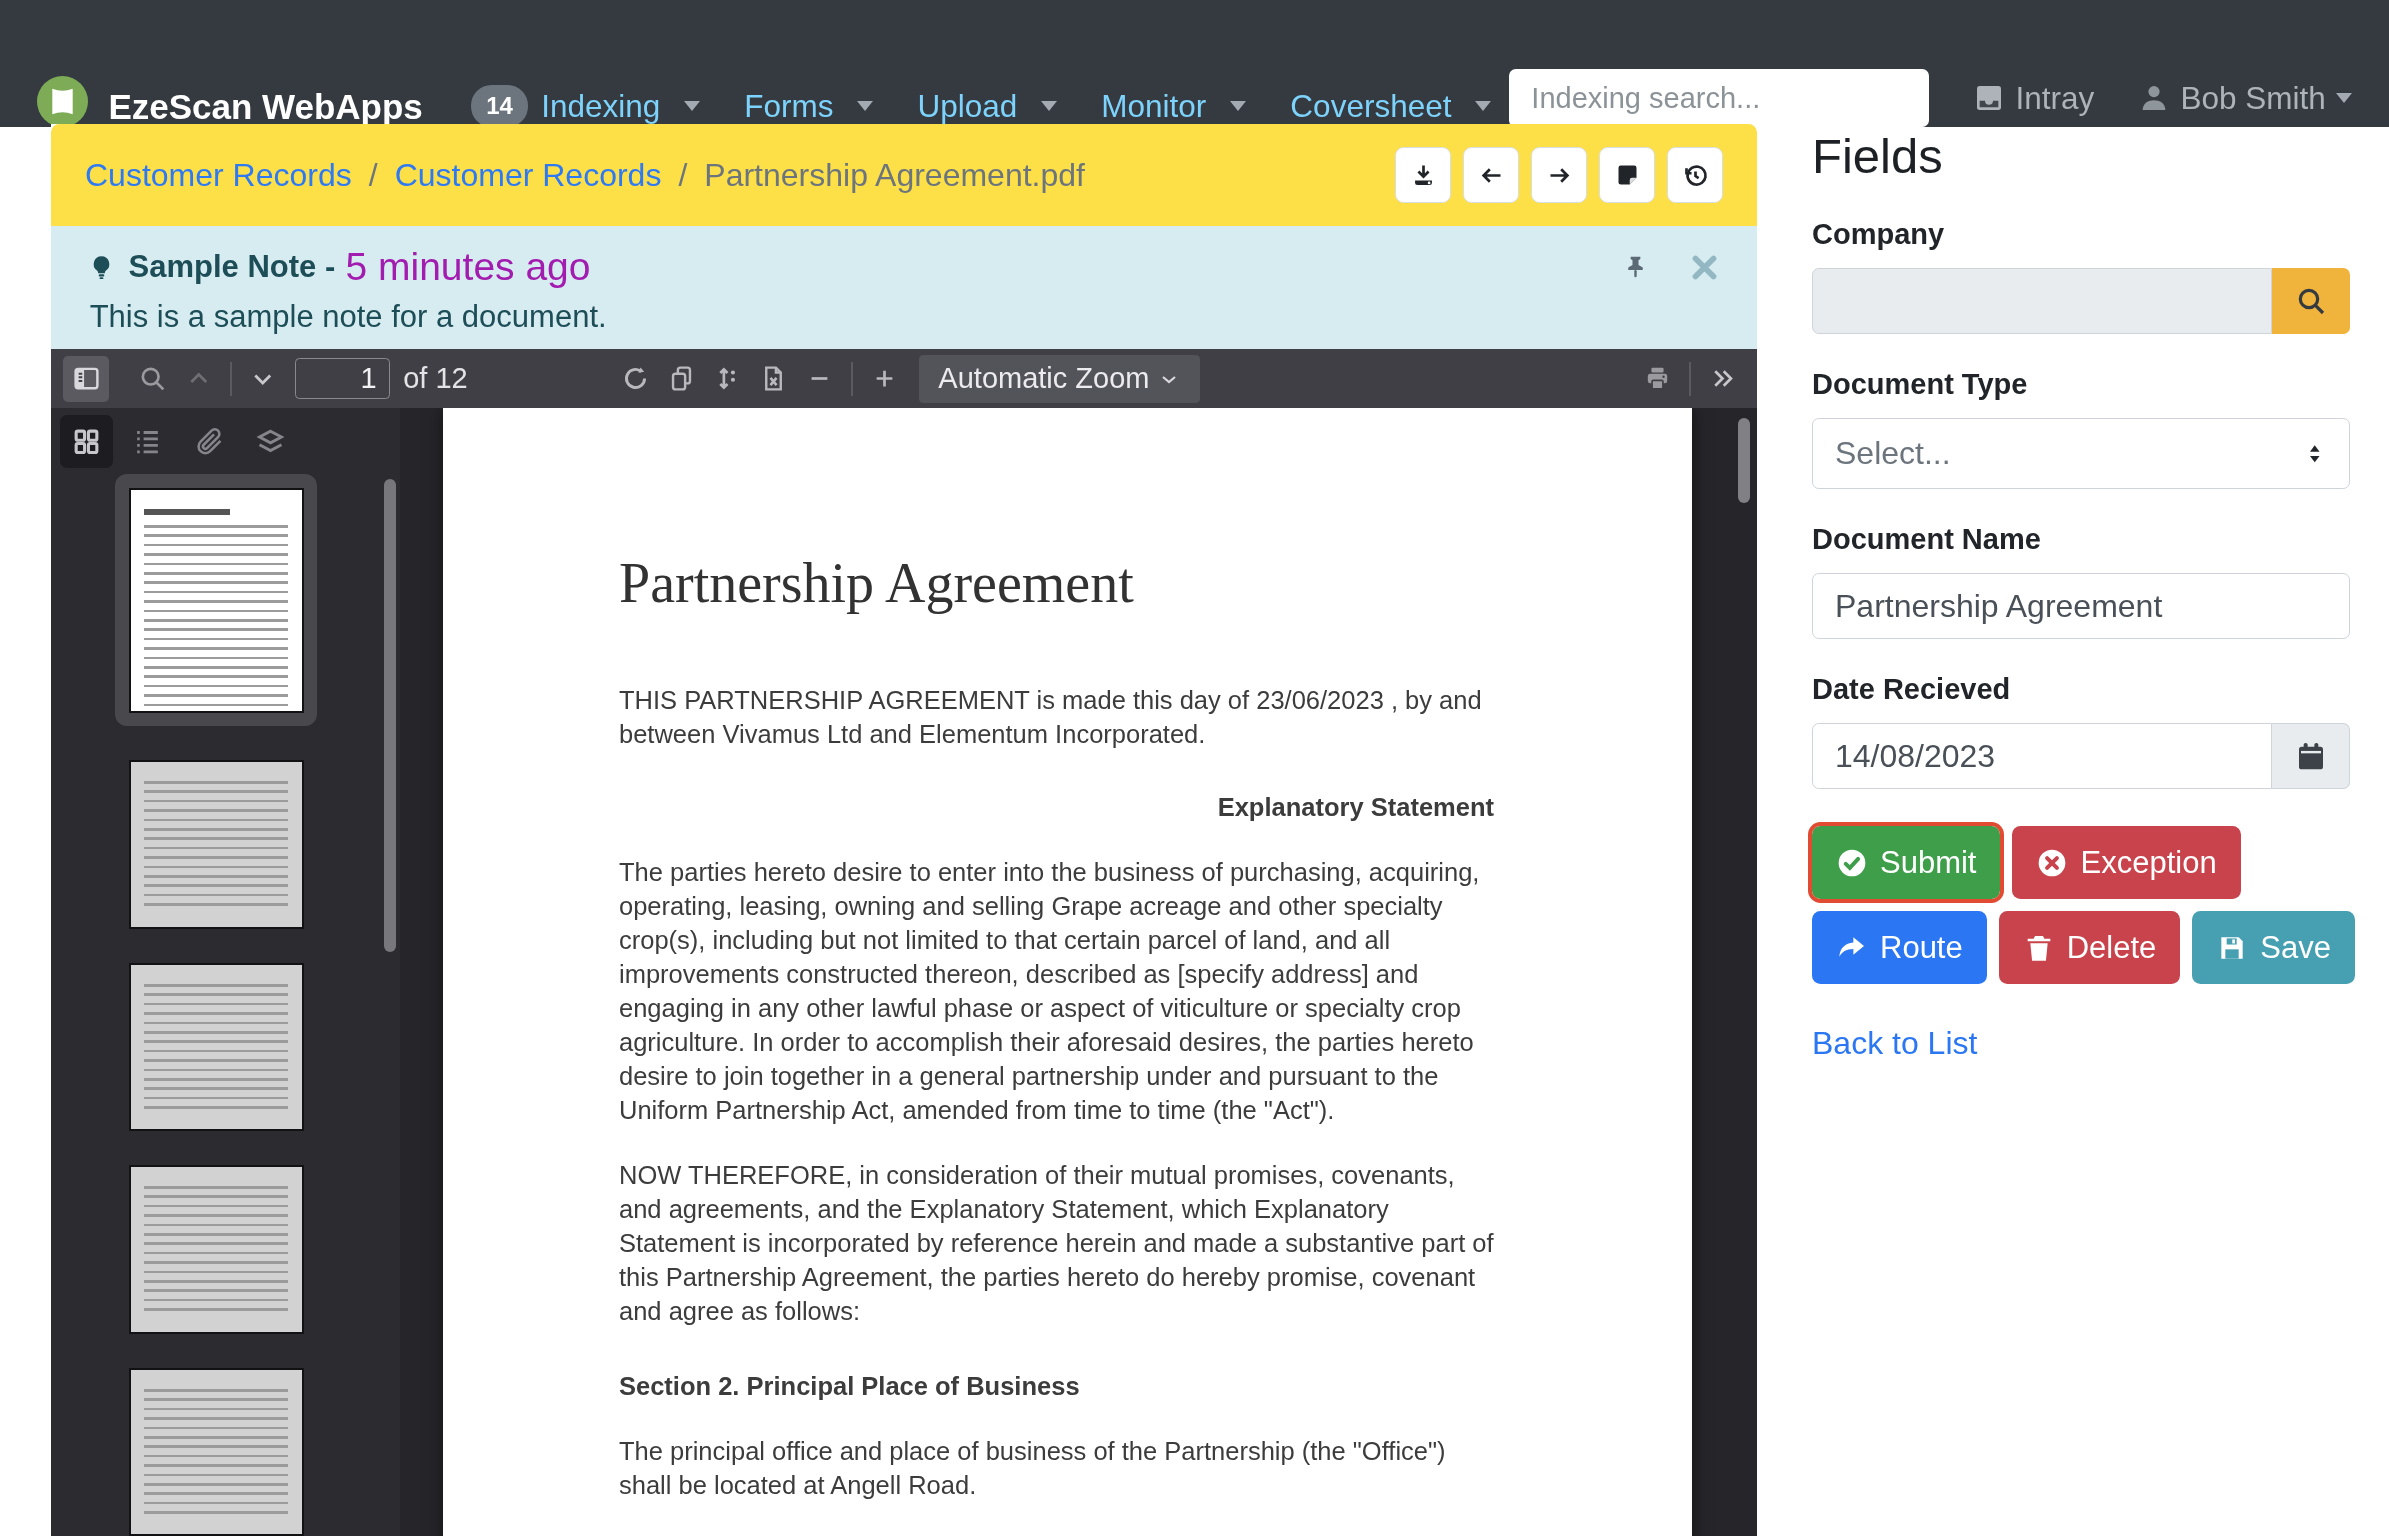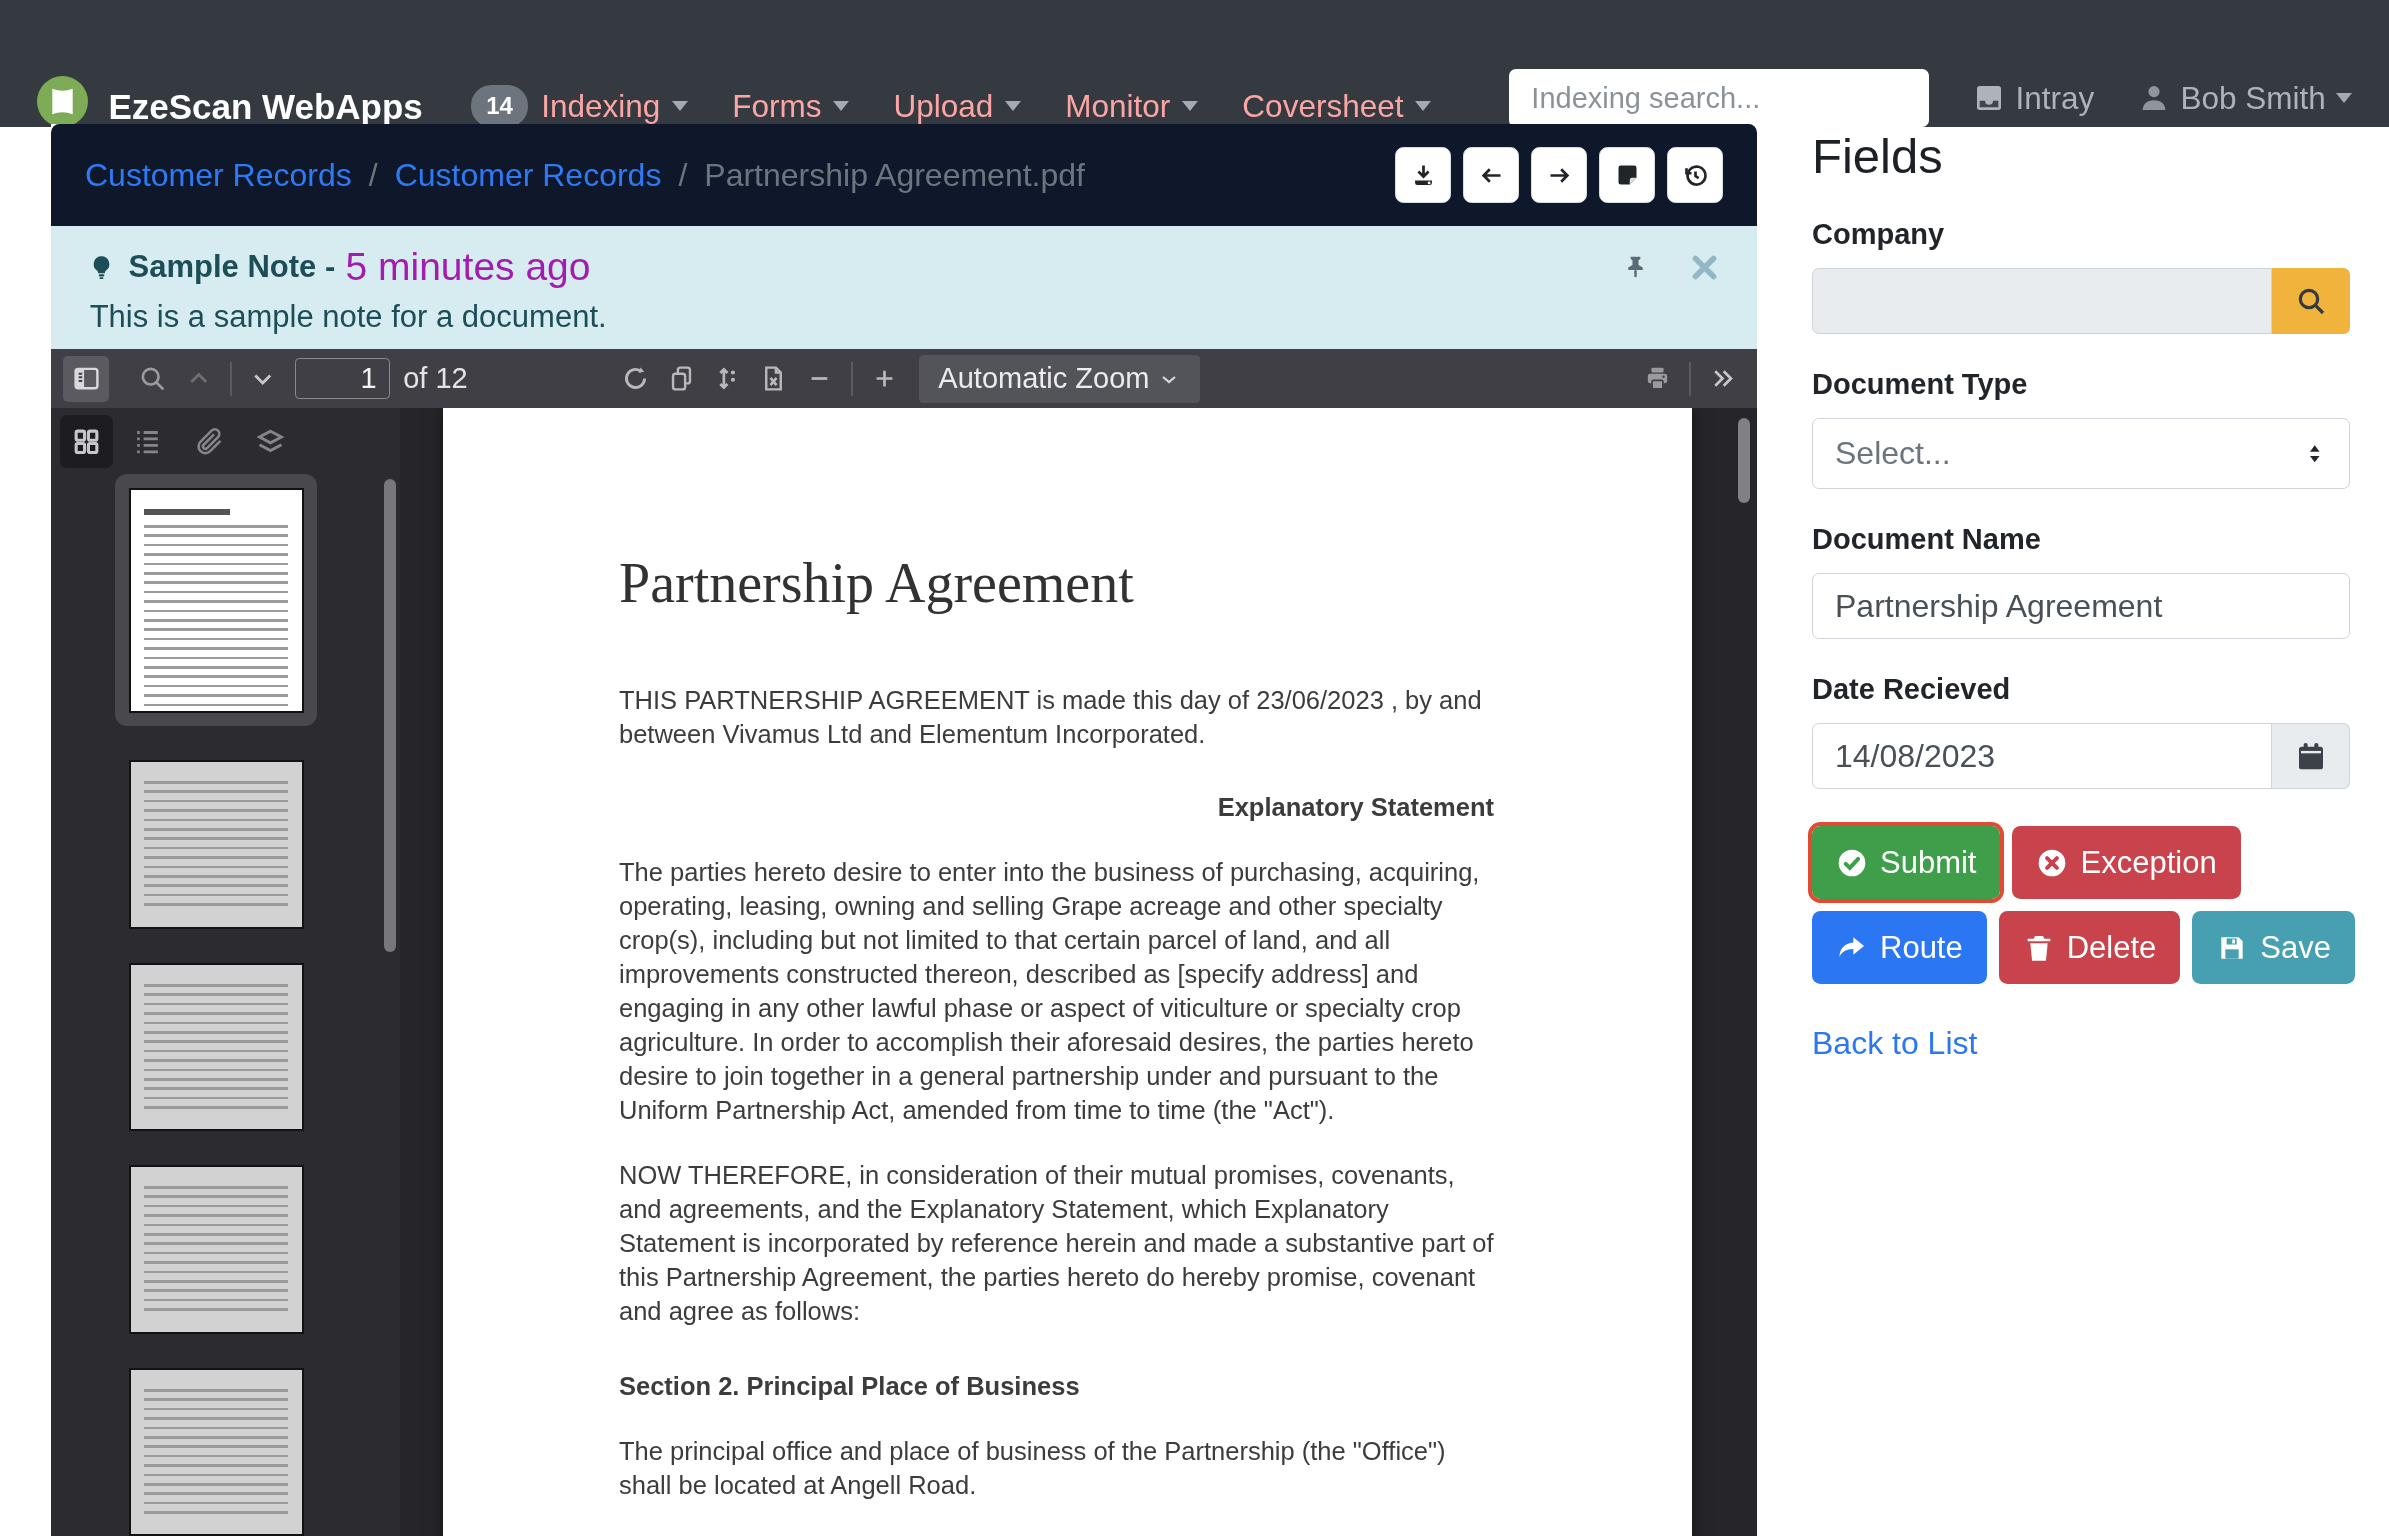--- a/index.html
+++ b/index.html
@@ -7,35 +7,35 @@
               font-family:"Liberation Sans", sans-serif; }
   .icon { display:inline-block; vertical-align:middle; }
   svg { display:block; }
 
   
   .navbar { position:absolute; left:0; top:0; width:2389px; height:127px;
             background:#343a40; display:flex; align-items:flex-end; padding:0 37px; }
   .logo { width:51px; height:51px; flex:0 0 auto; }
   .brand { color:#fff; font-size:35px; font-weight:600; margin-left:20.4px; white-space:nowrap; }
   .nav-menus { display:flex; align-items:center; margin-left:48px; gap:44px; }
-  .nav-item { display:flex; align-items:center; gap:12px; color:#fca5a5; font-size:31.5px; cursor:pointer; }
+  .nav-item { display:flex; align-items:center; gap:24px; color:#7dd3fc; font-size:31.5px; cursor:pointer; }
   .badge-pill { background:#6c757d; color:#fff; font-size:24px; font-weight:700;
                 border-radius:20.4px; padding:6.8px 15.3px; margin-right:-31px; }
   .caret { width:0; height:0; border-left:8.5px solid transparent; border-right:8.5px solid transparent;
            border-top:10.2px solid #a3aab1; }
   .nav-right { margin-left:auto; display:flex; align-items:center; }
   .nav-search { width:420px; height:58px; border-radius:6.8px; border:none; font-size:29px;
                 padding:0 22px; color:#212529; font-family:"Liberation Sans", sans-serif; }
   .nav-search::placeholder { color:#8b9298; }
   .nav-tool { display:flex; align-items:center; gap:10.2px; color:#adb3b9; font-size:31.5px;
               margin-left:44px; cursor:pointer; }
 
   
   .doc-card { position:absolute; left:51px; top:124px; width:1706px; bottom:0; background:#fff; }
-  .card-header { height:102px; background:#0f172a; border-radius:8.5px 8.5px 0 0;
+  .card-header { height:102px; background:#fde047; border-radius:8.5px 8.5px 0 0;
                  display:flex; align-items:center; padding:0 34px; }
   .breadcrumb { display:flex; align-items:center; font-size:32px; white-space:nowrap; }
   .breadcrumb a { color:#2e7af5; text-decoration:none; cursor:pointer; }
   .crumb-sep { color:#6c757d; margin:0 17px; }
   .crumb-current { color:#6c757d; }
   .header-actions { margin-left:auto; display:flex; gap:12px; }
   .tool-btn { width:56px; height:56px; background:#fff; border:1.7px solid #d9dee3; border-radius:8.5px;
               display:flex; align-items:center; justify-content:center; color:#212529; cursor:pointer; }
 
   

